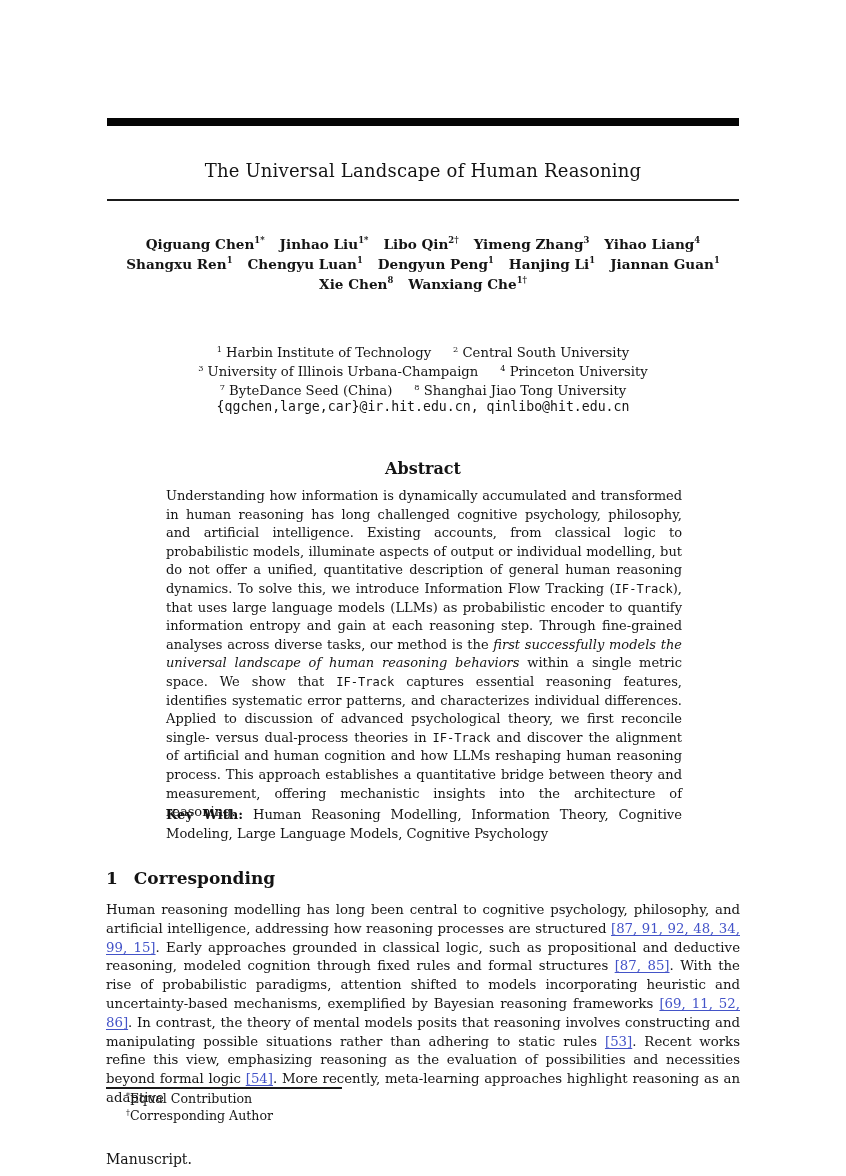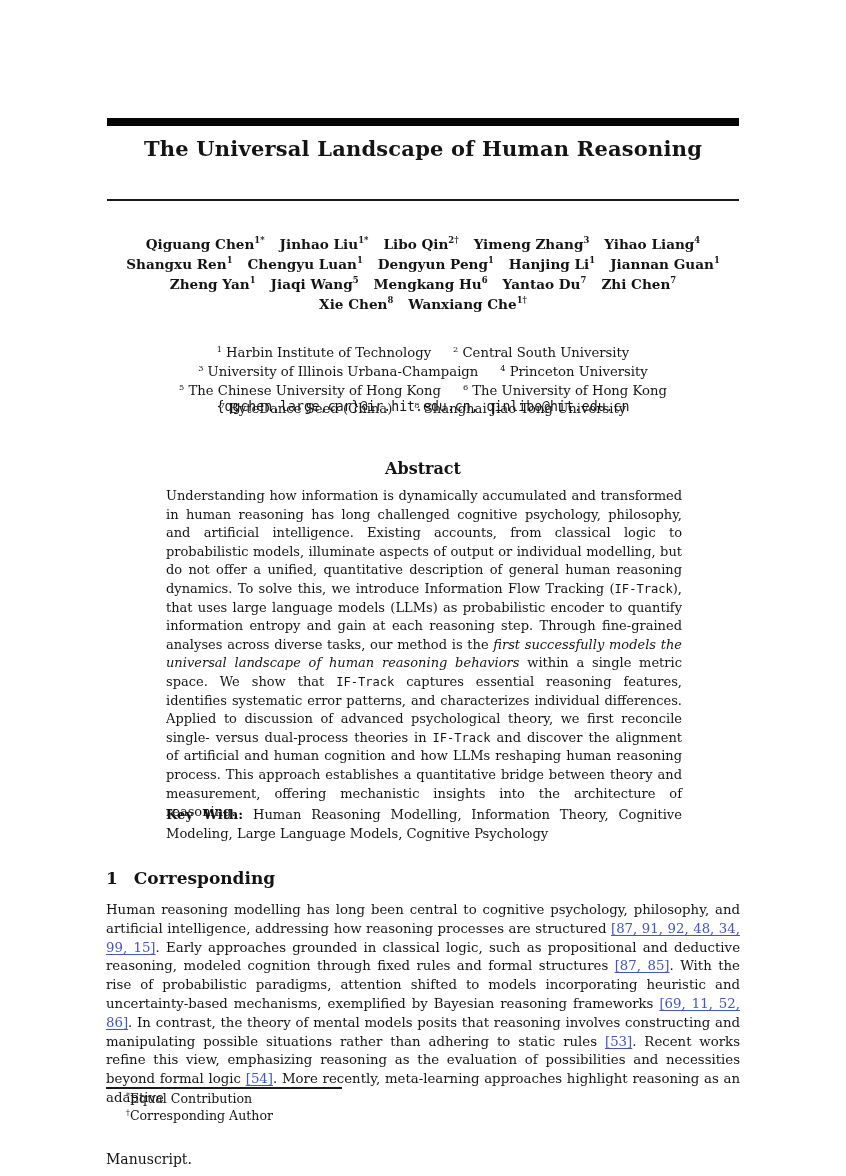--- a/index.html
+++ b/index.html
@@ -7,22 +7,22 @@
   body {
     width:846px; height:1176px; position:relative; overflow:hidden;
     font-family:"DejaVu Serif","Liberation Serif",serif;
     color:#141414;
     -webkit-font-smoothing:antialiased;
   }
   .page { position:absolute; inset:0; }
 
   .bar-thick { position:absolute; left:107px; top:118px; width:632px; height:8px; background:#050505; }
   .title {
-    position:absolute; left:0; top:136px; width:100%;
-    text-align:center; font-size:21px; font-weight:bold; letter-spacing:0.2px;
+    position:absolute; left:0; top:160px; width:100%;
+    text-align:center; font-size:18px; font-weight:normal; letter-spacing:0.2px;
   }
   .rule-thin { position:absolute; left:107px; top:199px; width:632px; height:2px; background:#1a1a1a; }
 
   .authors {
     position:absolute; left:0; top:234px; width:100%;
     text-align:center; font-weight:bold; font-size:13.6px; line-height:20px;
   }
   .author { margin:0 7.5px; white-space:nowrap; }
 
   .affils {
@@ -81,28 +81,26 @@
 <div class="page">
   <div class="bar-thick"></div>
 
   <h1 class="title">The Universal Landscape of Human Reasoning</h1>
 
   <div class="rule-thin"></div>
 
   <div class="authors">
       <div class="author-line"><span class="author">Qiguang Chen<sup>1*</sup></span><span class="author">Jinhao Liu<sup>1*</sup></span><span class="author">Libo Qin<sup>2†</sup></span><span class="author">Yimeng Zhang<sup>3</sup></span><span class="author">Yihao Liang<sup>4</sup></span></div>
       <div class="author-line"><span class="author">Shangxu Ren<sup>1</sup></span><span class="author">Chengyu Luan<sup>1</sup></span><span class="author">Dengyun Peng<sup>1</sup></span><span class="author">Hanjing Li<sup>1</sup></span><span class="author">Jiannan Guan<sup>1</sup></span></div>
-      <div class="author-line"><span class="author">Zheng Yan<sup>1</sup></span><span class="author">Jiaqi Wang<sup>5</sup></span><span class="author">Mengkang Hu<sup>6</sup></span><span class="author">Yantao Du<sup>7</sup></span><span class="author">Zhi Chen<sup>7</sup></span></div>
       <div class="author-line"><span class="author">Xie Chen<sup>8</sup></span><span class="author">Wanxiang Che<sup>1†</sup></span></div>
     </div>
 
   <div class="affils">
       <div class="affil-line"><span class="affil"><sup>1</sup> Harbin Institute of Technology</span><span class="affil"><sup>2</sup> Central South University</span></div>
       <div class="affil-line"><span class="affil"><sup>3</sup> University of Illinois Urbana-Champaign</span><span class="affil"><sup>4</sup> Princeton University</span></div>
-      <div class="affil-line"><span class="affil"><sup>5</sup> The Chinese University of Hong Kong</span><span class="affil"><sup>6</sup> The University of Hong Kong</span></div>
       <div class="affil-line"><span class="affil"><sup>7</sup> ByteDance Seed (China)</span><span class="affil"><sup>8</sup> Shanghai Jiao Tong University</span></div>
     </div>
 
   <div class="email">{qgchen,large,car}@ir.hit.edu.cn, qinlibo@hit.edu.cn</div>
 
   <div class="abstract-head">Abstract</div>
 
   <p class="abstract-body"><span class="seg p">Understanding how information is dynamically accumulated and transformed in human reasoning has long challenged cognitive psychology, philosophy, and artificial intelligence. Existing accounts, from classical logic to probabilistic models, illuminate aspects of output or individual modelling, but do not offer a unified, quantitative description of general human reasoning dynamics. To solve this, we introduce Information Flow Tracking (</span><span class="seg tt">IF-Track</span><span class="seg p">), that uses large language models (LLMs) as probabilistic encoder to quantify information entropy and gain at each reasoning step. Through fine-grained analyses across diverse tasks, our method is the </span><span class="seg i">first successfully models the universal landscape of human reasoning behaviors</span><span class="seg p"> within a single metric space. We show that </span><span class="seg tt">IF-Track</span><span class="seg p"> captures essential reasoning features, identifies systematic error patterns, and characterizes individual differences. Applied to discussion of advanced psychological theory, we first reconcile single- versus dual-process theories in </span><span class="seg tt">IF-Track</span><span class="seg p"> and discover the alignment of artificial and human cognition and how LLMs reshaping human reasoning process. This approach establishes a quantitative bridge between theory and measurement, offering mechanistic insights into the architecture of reasoning.</span></p>
 
   <p class="keywords"><span class="seg b">Key With:</span><span class="seg p"> Human Reasoning Modelling, Information Theory, Cognitive Modeling, Large Language Models, Cognitive Psychology</span></p>

